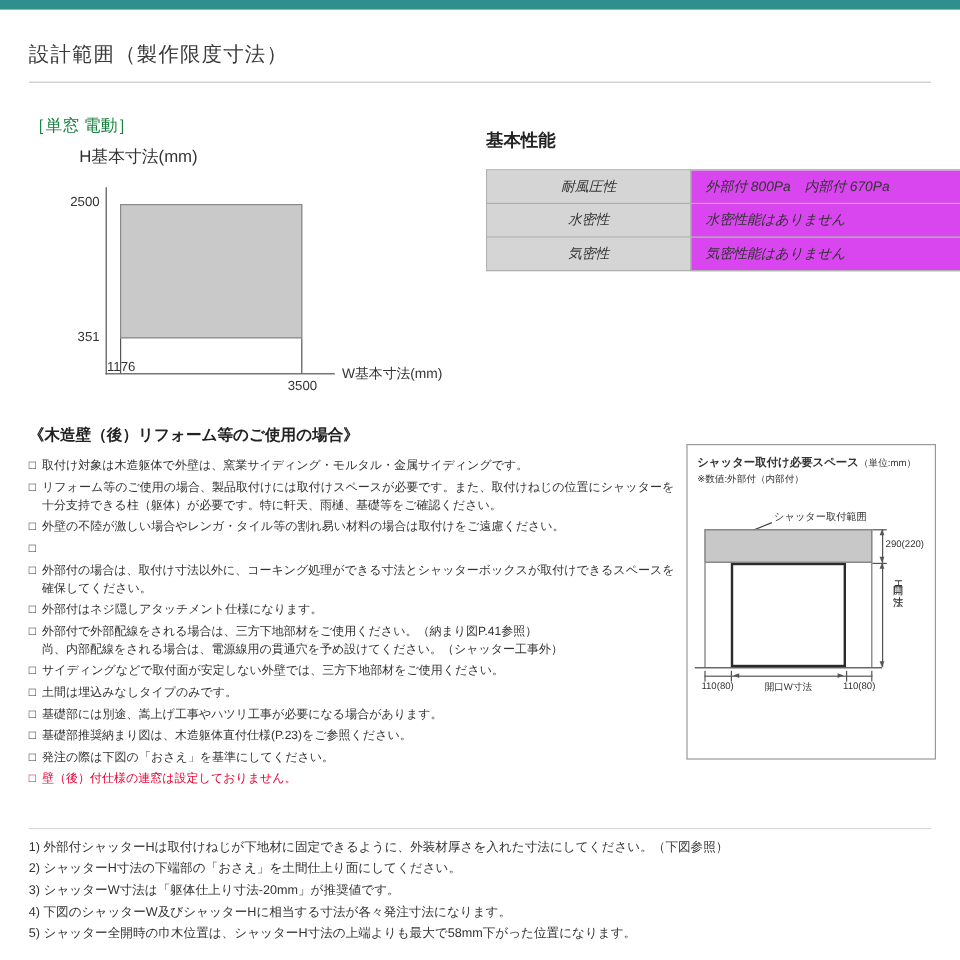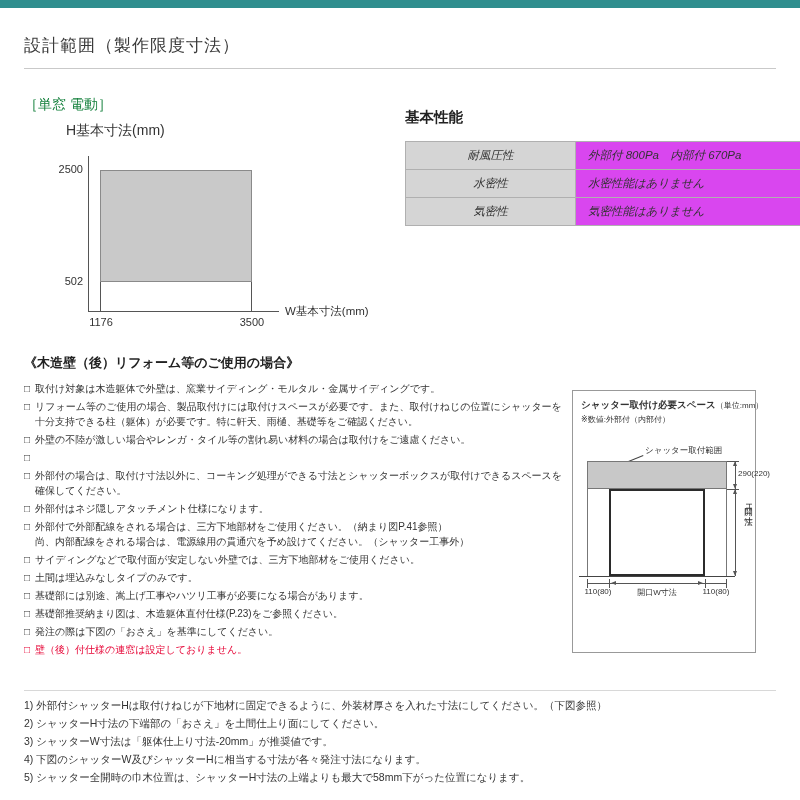--- a/index.html
+++ b/index.html
@@ -16,42 +16,42 @@
   
   .chart { position:absolute; left:15px; top:116px; width:385px; height:230px; font-size:11px; color:#333; }
   .chart .ylab { position:absolute; left:3px; top:6px; font-size:14px;margin-left:48px; }
   .chart .yaxis { position:absolute; left:73px; top:40px; width:1px; height:156px; background:#555; }
   .chart .xaxis { position:absolute; left:73px; top:195px; width:191px; height:1px; background:#555; }
   .chart .range-rect { position:absolute; left:85px; top:54px; width:152px; height:112px; background:#c9c9c9; border:1px solid #8a8a8a; }
   .chart .tick-l { position:absolute; left:85px; top:166px; width:1px; height:29px; background:#555; }
   .chart .tick-r { position:absolute; left:236px; top:166px; width:1px; height:29px; background:#555; }
   .chart .ymax { position:absolute; left:10px; top:47px; width:58px; text-align:right; }
   .chart .ymin { position:absolute; left:10px; top:159px; width:58px; text-align:right; }
-  .chart .xmin { position:absolute; left:58px; top:200px; width:56px; text-align:center; }
+  .chart .xmin { position:absolute; left:58px; top:184px; width:56px; text-align:center; }
   .chart .xmax { position:absolute; left:209px; top:200px; width:56px; text-align:center; }
   .chart .xlab { position:absolute; left:270px; top:188px; font-size:11.5px; white-space:nowrap; }
 
   
   .perf { position:absolute; left:405px; top:108px; width:417px; }
   .perf h2 { font-size:14.5px; font-weight:bold; margin-bottom:14px; color:#222; }
   .perf table { border-collapse:collapse; width:100%; font-size:11.5px;font-style:italic; }
   .perf td { border:1px solid #b0b0b0; height:28px; }
   .perf td.lab { background:#d5d5d5; width:170px; text-align:center; }
   .perf td.val { background:#d946ef; padding-left:12px; }
 
   
   .checklist { position:absolute; left:24px; top:354px; width:544px; }
   .checklist h3 { font-size:13px; font-weight:bold; margin-bottom:9px; color:#222; }
   .check-item { display:flex; gap:5px; font-size:10px; line-height:1.5; margin-bottom:3px; }
   .check-item .box { flex:0 0 auto; }
   .check-item .val { white-space:pre-wrap; }
   .check-item.warn { color:#e60033; }
 
   
-  .diagram { position:absolute; left:572px; top:390px; width:184px; height:263px; border:1px solid #999; background:#fff; }
+  .diagram { position:absolute; left:572px; top:370px; width:208px; height:263px; border:1px solid #999; background:#fff; }
   .diagram .d-title { position:absolute; left:8px; top:8px; font-size:9.5px; font-weight:bold; white-space:nowrap; }
   .diagram .d-unit { font-size:8px; font-weight:normal; }
   .diagram .d-note { position:absolute; left:8px; top:23px; font-size:8px; }
   .diagram .d-range-label { position:absolute; left:72px; top:54px; font-size:8.5px; white-space:nowrap; }
   .diagram .leader { position:absolute; left:48px; top:73px; width:24px; height:1px; background:#444;
                      transform:rotate(-22deg); transform-origin:left center; }
   .diagram .band { position:absolute; left:14px; top:70px; width:140px; height:28px; background:#c8c8c8; border:1px solid #777; }
   .diagram .wall-l { position:absolute; left:14px; top:98px; width:1px; height:87px; background:#777; }
   .diagram .wall-r { position:absolute; left:153px; top:98px; width:1px; height:87px; background:#777; }
   .diagram .ground { position:absolute; left:6px; top:185px; width:156px; height:1px; background:#444; }
@@ -87,21 +87,21 @@
 <div class="subtitle">［単窓 電動］</div>
 
 <div class="chart">
   <div class="ylab">H基本寸法(mm)</div>
   <div class="yaxis"></div>
   <div class="xaxis"></div>
   <div class="range-rect"></div>
   <div class="tick-l"></div>
   <div class="tick-r"></div>
   <div class="ymax">2500</div>
-  <div class="ymin">502</div>
+  <div class="ymin">351</div>
   <div class="xmin">1176</div>
   <div class="xmax">3500</div>
   <div class="xlab">W基本寸法(mm)</div>
 </div>
 
 <div class="perf">
   <h2>基本性能</h2>
   <table>
     <tbody>
         <tr>

